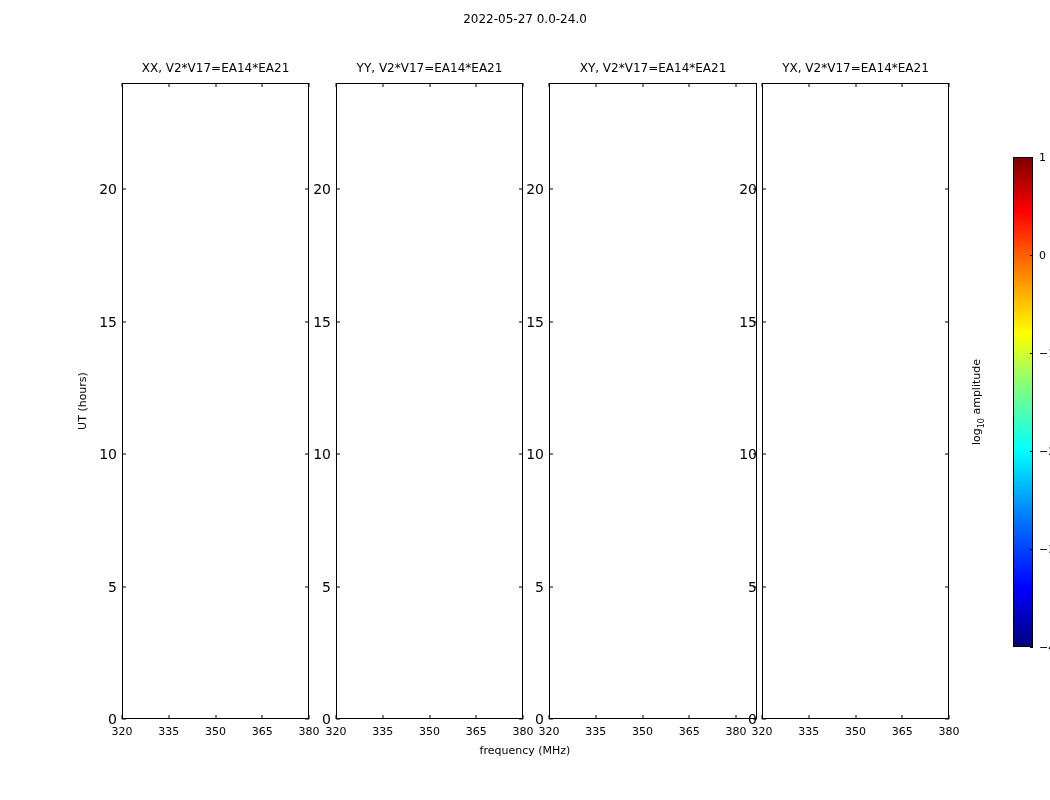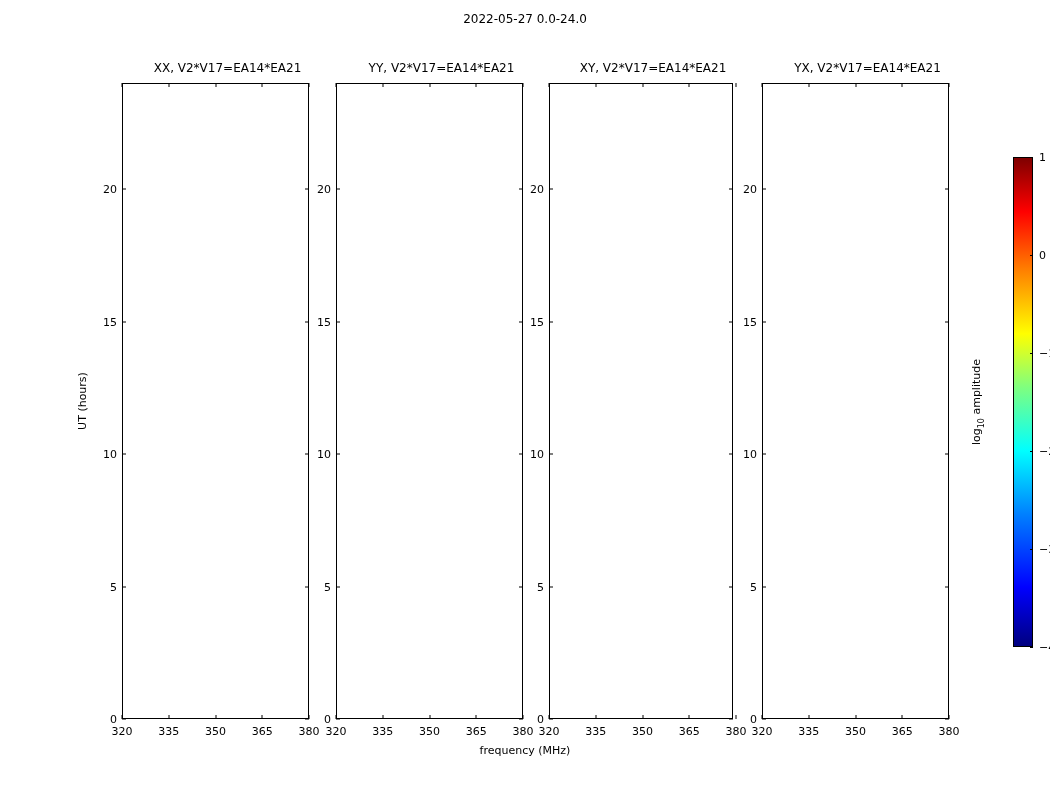--- a/index.html
+++ b/index.html
@@ -35,31 +35,31 @@
     top: 0;
     width: 100%;
     height: 100%;
     border: 1px solid #000;
     box-sizing: border-box;
     background: #ffffff;
   }
   .panel .ptitle {
     position: absolute;
     top: -22px;
-    left: 12px;
+    left: 0;
     width: 100%;
     text-align: center;
     font-size: 12px;
     white-space: nowrap;
   }
   .ytick {
     position: absolute;
     right: 100%;
     transform: translateY(-50%);
-    font-size: 11px;
+    font-size: 14px;
     padding-right: 5px;
     white-space: nowrap;
   }
   .ytick-mark {
     position: absolute;
     left: 0;
     width: 4px;
     height: 1px;
     background: #000;
     transform: translateY(-0.5px);
@@ -232,21 +232,21 @@
     <div class="xtick-mark" style="left: 93.5px;"></div>
     <div class="xtick-mark-t" style="left: 93.5px;"></div>
     <div class="xtick" style="left: 140.25px;">365</div>
     <div class="xtick-mark" style="left: 140.25px;"></div>
     <div class="xtick-mark-t" style="left: 140.25px;"></div>
     <div class="xtick" style="left: 187px;">380</div>
     <div class="xtick-mark" style="left: 187px;"></div>
     <div class="xtick-mark-t" style="left: 187px;"></div>
   </div>
 
-<div class="panel" id="panel-2" style="left:549px; width:184px;">
+<div class="panel" id="panel-2" style="left:549px; width:208px;">
   <div class="ptitle">XY, V2*V17=EA14*EA21</div>
   <div class="axes"></div>
 <div class="ytick" style="top: 636px;">0</div>
     <div class="ytick-mark" style="top: 636px;"></div>
     <div class="ytick-mark-r" style="top: 636px;"></div>
     <div class="ytick" style="top: 503.5px;">5</div>
     <div class="ytick-mark" style="top: 503.5px;"></div>
     <div class="ytick-mark-r" style="top: 503.5px;"></div>
     <div class="ytick" style="top: 371px;">10</div>
     <div class="ytick-mark" style="top: 371px;"></div>

